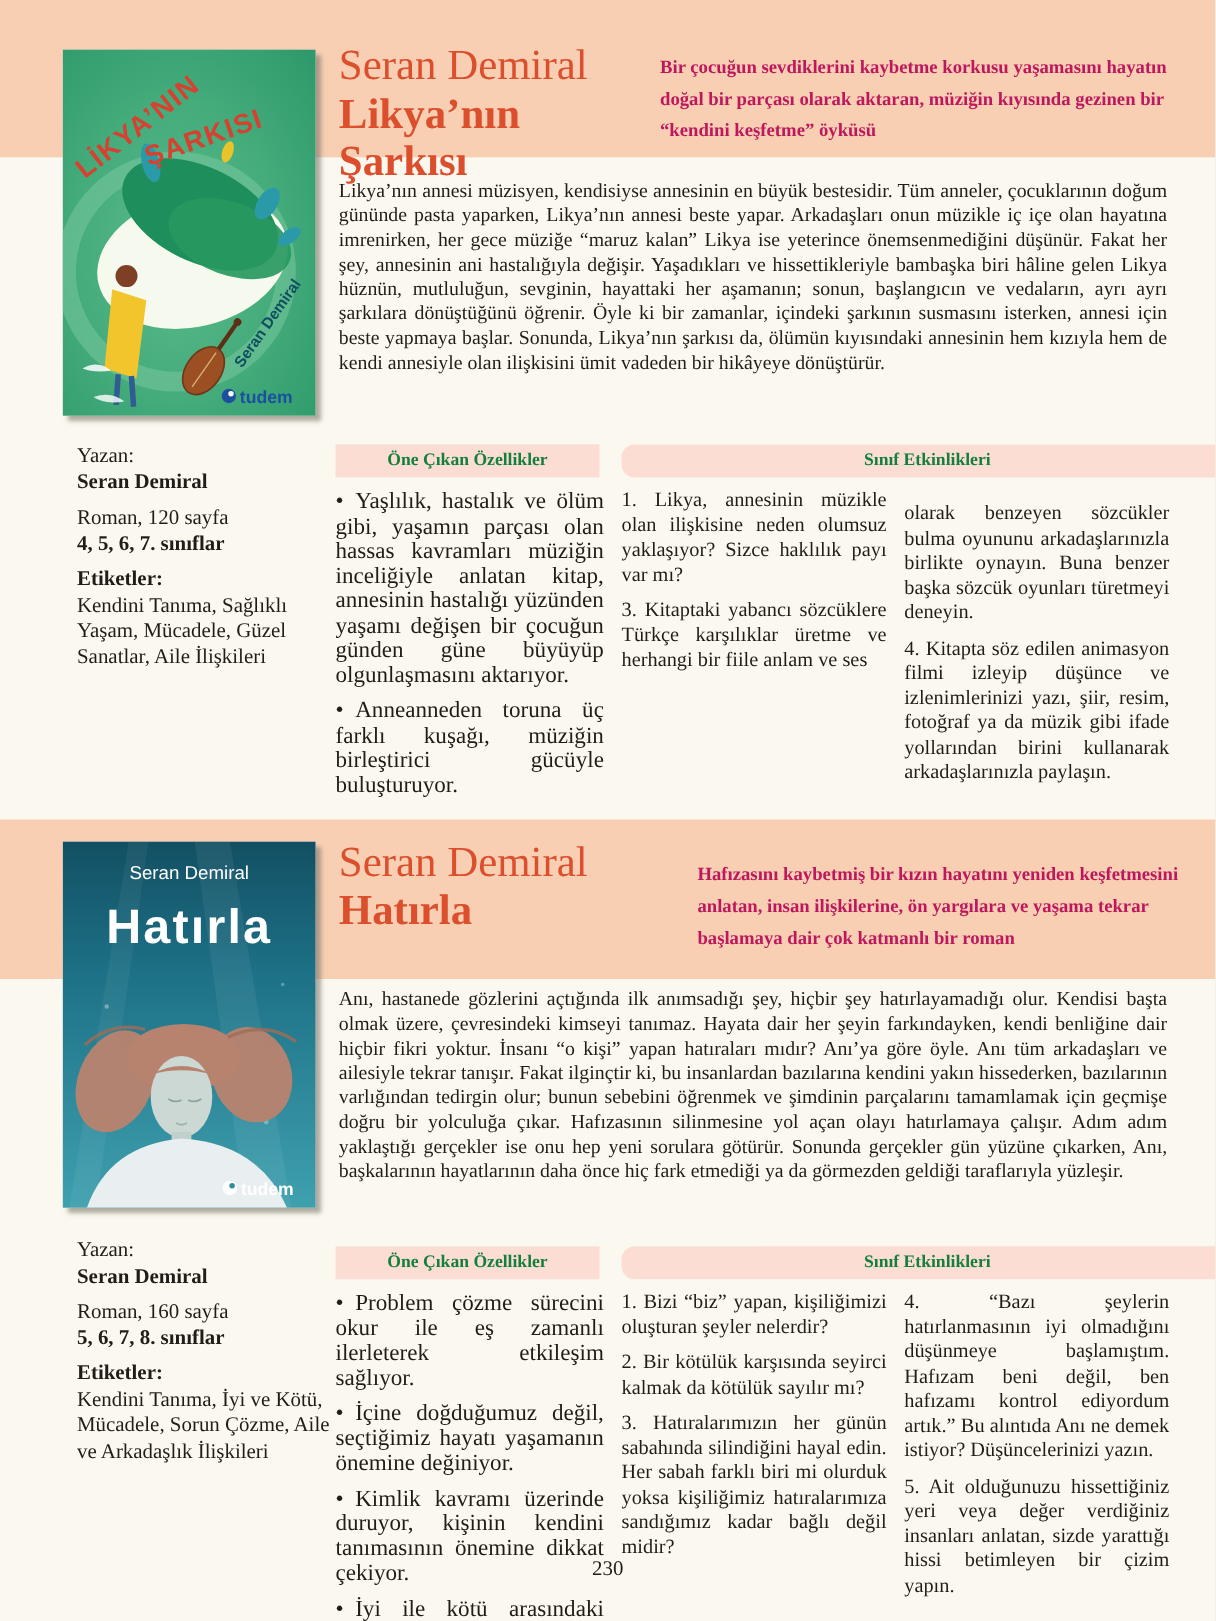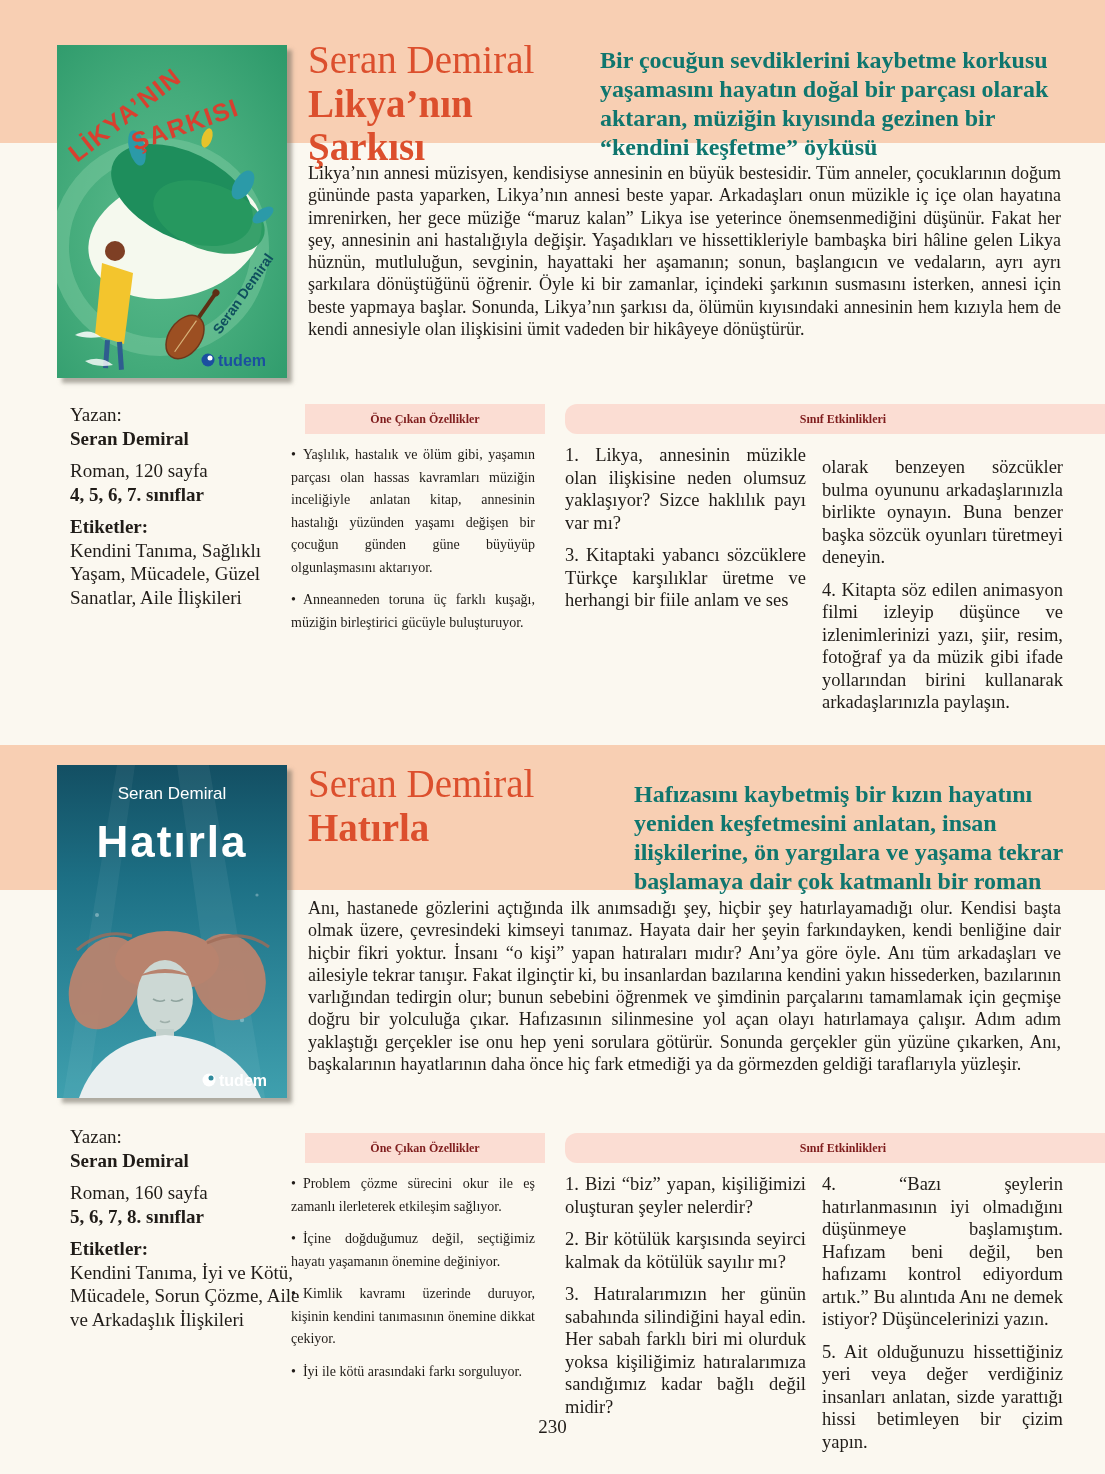--- a/index.html
+++ b/index.html
@@ -21,43 +21,43 @@
   #cover1{top:45px;}
   #cover2{top:765px;}
   .cover svg{display:block;}
 
   .titleblock{position:absolute;left:308px;width:290px;line-height:1.12;}
   #titleblock1{top:38px;}
   #titleblock2{top:762px;}
   .title-author{font-size:39px;color:#dc4f2d;font-weight:400;}
   .title-name{font-size:39px;color:#dc4f2d;font-weight:700;}
 
-  .tagline{position:absolute;font-size:24px;font-weight:700;line-height:29px;color:#0f766e;}
+  .tagline{position:absolute;font-size:17px;font-weight:700;line-height:29px;color:#be185d;}
   #tagline1{left:600px;top:46px;width:462px;}
   #tagline2{left:590px;top:780px;width:472px;margin-left:44px;}
 
   .summary{position:absolute;left:308px;width:753px;font-size:18px;line-height:22.3px;text-align:justify;font-family:Liberation Serif, serif;}
   #summary1{top:162px;}
   #summary2{top:897px;}
 
   .meta{position:absolute;left:70px;font-size:19px;line-height:23.5px;}
   #meta1{top:403px;width:228px;}
   #meta2{top:1125px;width:235px;}
   .meta p{margin:0;}
   .meta .gap{margin-top:9px;}
   .b{font-weight:700;}
 
   .colhead{position:absolute;height:30px;background:#fbddd3;display:flex;align-items:center;justify-content:center;
-           font-size:12px;font-weight:700;color:#7f1d1d;}
+           font-size:16px;font-weight:700;color:#15803d;}
   #feathead1,#feathead2{left:305px;width:240px;}
   #feathead1{top:404px;} #feathead2{top:1133px;}
   #acthead1,#acthead2{left:565px;width:556px;border-radius:12px;}
   #acthead1{top:404px;} #acthead2{top:1133px;}
 
-  .features{position:absolute;left:291px;width:244px;font-size:14px;line-height:22.5px;}
+  .features{position:absolute;left:305px;width:244px;font-size:21px;line-height:22.5px;}
   #featlist1{top:444px;} #featlist2{top:1173px;}
   .features ul{margin:0;padding:0;list-style:none;}
   .features li{margin:0 0 10px 0;text-align:justify;}
   .features li::before{content:"\2022\2002";}
 
   .actcol{position:absolute;width:241px;font-size:18.5px;line-height:22.5px;}
   #actcol1a{left:565px;top:444px;} #actcol1b{left:822px;top:456px;}
   #actcol2a{left:565px;top:1173px;} #actcol2b{left:822px;top:1173px;}
   .actcol p{margin:0 0 10px 0;text-align:justify;}
 

